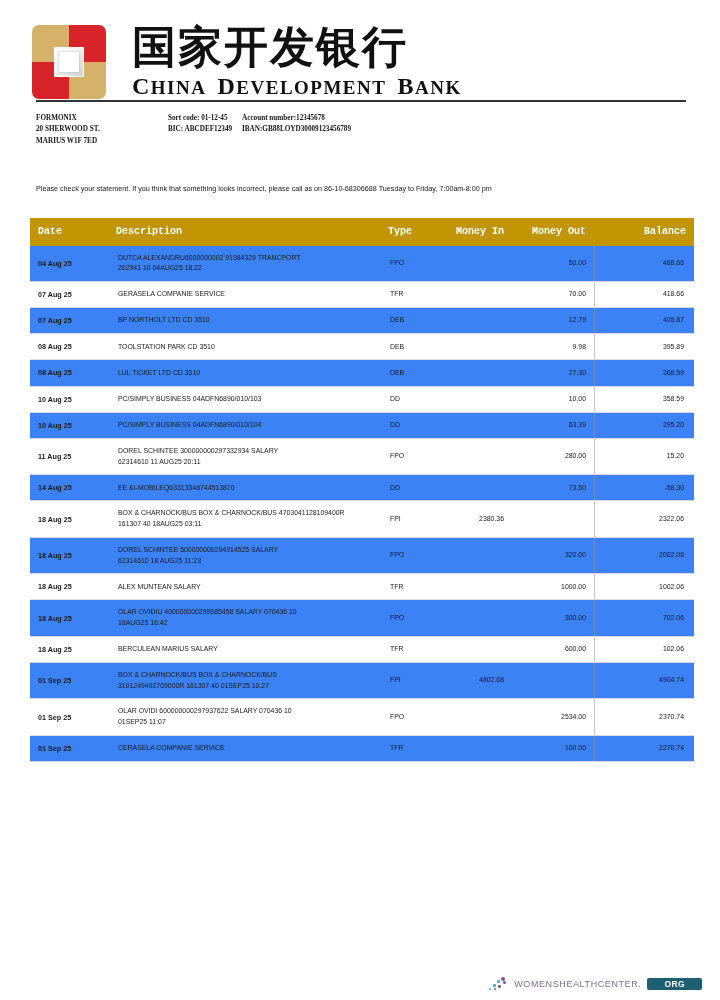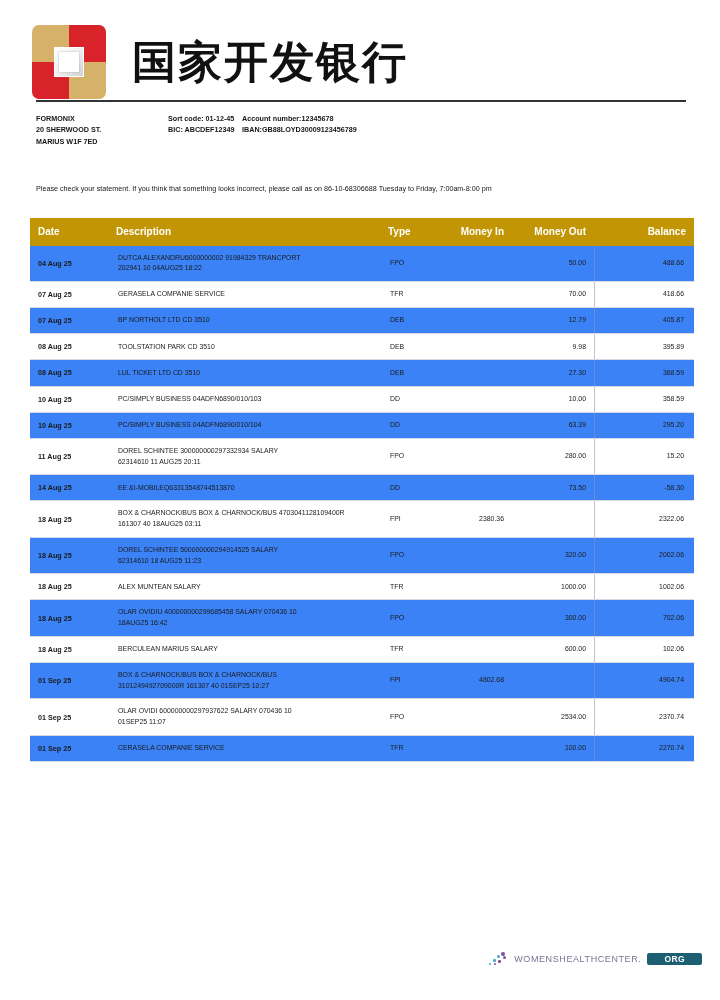--- a/index.html
+++ b/index.html
@@ -118,20 +118,21 @@
   }
 
   
   .info-row {
     display: flex;
     margin-top: 11px;
     padding-left: 14px;
     font-size: 7.2px;
     line-height: 1.62;
     color: #161616;
+    font-family: Liberation Serif, serif;
   }
   .addr { font-weight: 700; width: 132px; }
   .addr div { white-space: nowrap; }
   .acct { font-weight: 700; }
   .acct .line { display: flex; white-space: nowrap; }
   .acct .c1 { width: 74px; }
 
   .note {
     margin-top: 18px;
     padding-left: 14px;
@@ -157,20 +158,21 @@
   .table thead th {
     background: #c19504;
     color: #ffffff;
     font-size: 10px;
     font-weight: 700;
     height: 28px;
     padding: 0 8px;
     text-align: left;
     vertical-align: middle;
     white-space: nowrap;
+    font-family: Liberation Mono, monospace;
   }
   .table thead th.num  { text-align: right; }
   .table thead th.ctr  { text-align: left; }
 
   .col-date { width: 78px; }
   .col-desc { width: 272px; }
   .col-type { width: 60px; }
   .col-in   { width: 72px; }
   .col-out  { width: 82px; }
   .col-bal  { width: 100px; }
@@ -205,21 +207,21 @@
     top: 0;
     bottom: 0;
     width: 1px;
     background: rgba(150,150,170,.55);
   }
 
   
   .footer {
     position: absolute;
     right: 18px;
-    bottom: 33px;
+    bottom: 8px;
     display: flex;
     align-items: center;
     gap: 4px;
   }
   .dots { width: 22px; height: 16px; position: relative; flex: 0 0 auto; }
   .dots i {
     position: absolute;
     border-radius: 50%;
     display: block;
   }
@@ -248,20 +250,21 @@
   <div class="logo-row">
     <div class="logo-mark">
       <span class="logo-q q-tl"></span>
       <span class="logo-q q-tr"></span>
       <span class="logo-q q-bl"></span>
       <span class="logo-q q-br"></span>
       <span class="logo-diamond"></span>
     </div>
     <div class="logo-text">
       <div class="logo-cn">国家开发银行</div>
+      <div class="logo-en"><span class="cap">C</span><span>HINA</span><span class="sp"></span><span class="cap">D</span><span>EVELOPMENT</span><span class="sp"></span><span class="cap">B</span><span>ANK</span></div>
     </div>
   </div>
 
   <div class="rule"></div>
 
   <div class="info-row">
     <div class="addr">
       <div>FORMONIX</div>
       <div>20 SHERWOOD ST.</div>
       <div>MARIUS W1F 7ED</div>

